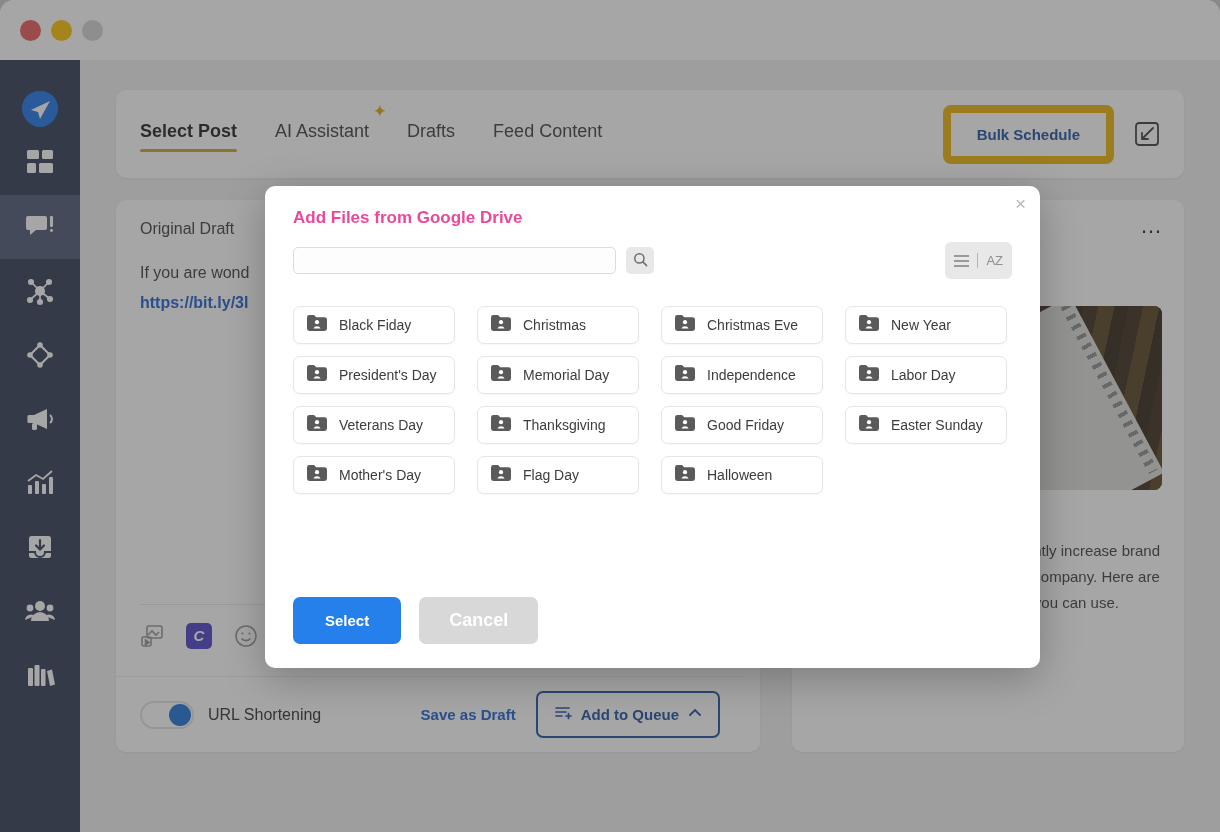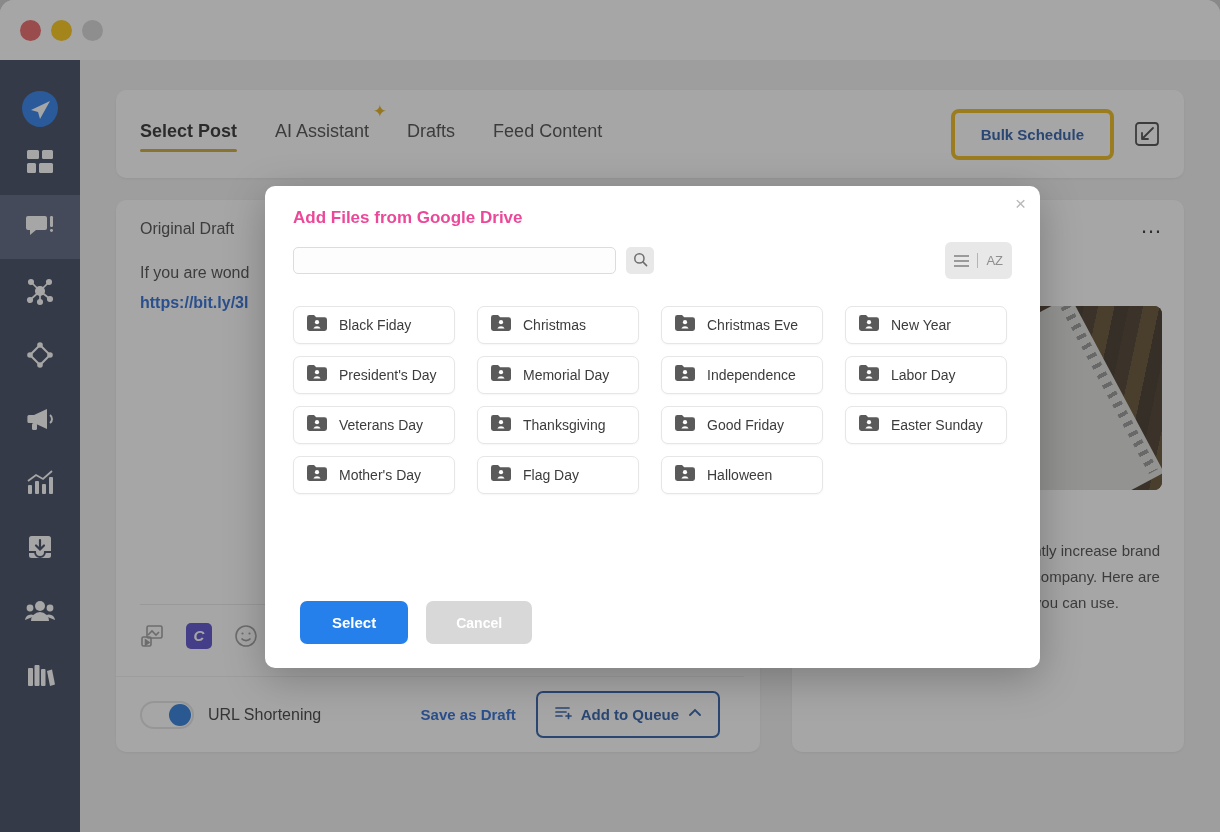--- a/index.html
+++ b/index.html
@@ -88,21 +88,21 @@
     content: ""; position: absolute;
     left: 0; right: 0; bottom: -4px;
     height: 3px; background: #c9a227; border-radius: 2px;
   }
   .sparkle {
     position: absolute; top: -18px; right: -18px;
     color: #e0a80c; font-size: 17px; line-height: 1;
   }
   .tab-spacer { flex: 1; }
   .btn-outline {
-    border: 4px solid #eab308;
+    border: 8px solid #eab308;
     color: #1b4fa0;
     background: transparent;
     font-weight: bold; font-size: 15px;
     padding: 13px 26px;
     border-radius: 8px;
     cursor: pointer;
     font-family: "Liberation Sans", sans-serif;
   }
   .compose-icon { margin-left: 20px; cursor: pointer; display:flex; }
 
@@ -297,32 +297,32 @@
     background: #fff;
     display: flex; align-items: center;
     padding: 0 12px; gap: 11px;
     cursor: pointer;
     box-shadow: 0 1px 2px rgba(0,0,0,.04);
   }
   .folder-name { font-size: 14px; color: #3c3c3c; white-space: nowrap; }
 
   .modal-actions {
     position: absolute; left: 28px; bottom: 24px;
-    display: flex; gap: 18px; margin-left: 7px;
+    display: flex; gap: 18px;
   }
   .btn-select {
     background: #2680eb; color: #fff;
     border: none; border-radius: 7px;
     padding: 13px 32px; font-size: 15px; font-weight: bold;
     cursor: pointer; font-family: "Liberation Sans", sans-serif;
   }
   .btn-cancel {
     background: #d8d8d8; color: #ffffff;
     border: none; border-radius: 7px;
-    padding: 13px 30px; font-size: 14px; font-weight: bold;
+    padding: 13px 30px; font-size: 18px; font-weight: bold;
     cursor: pointer; font-family: "Liberation Sans", sans-serif;
   }
 </style>
 </head>
 <body>
 
 <div id="app">
 
   <div class="window">
 

